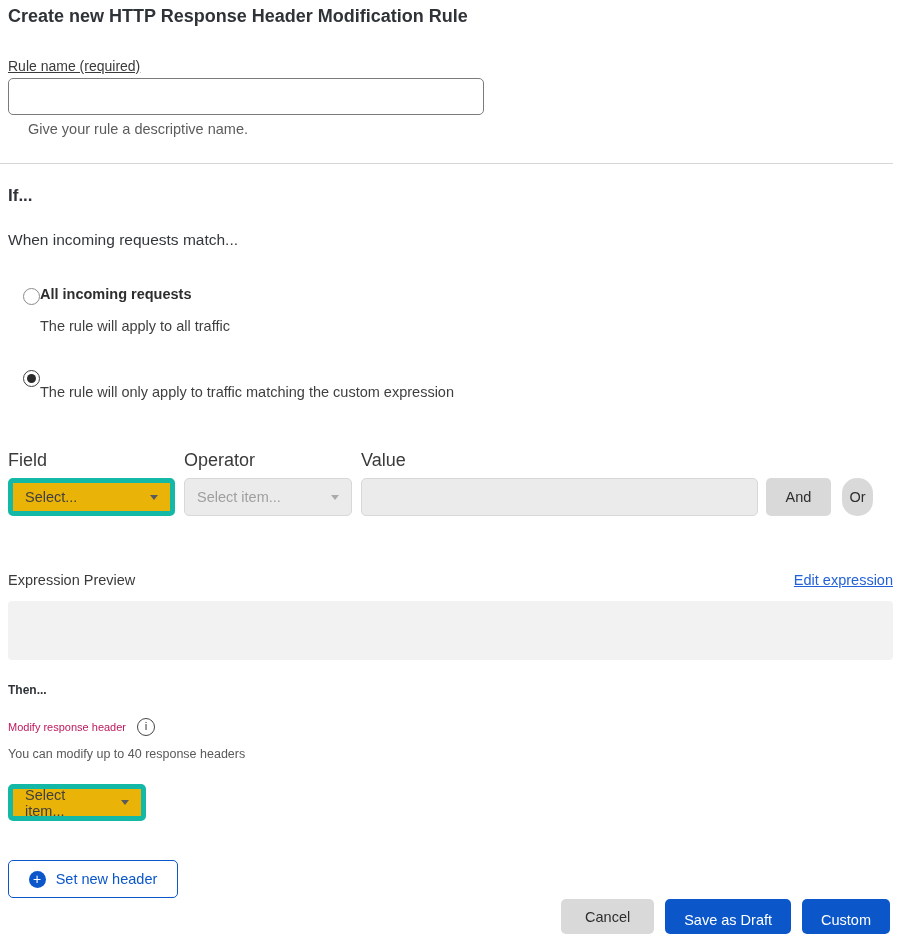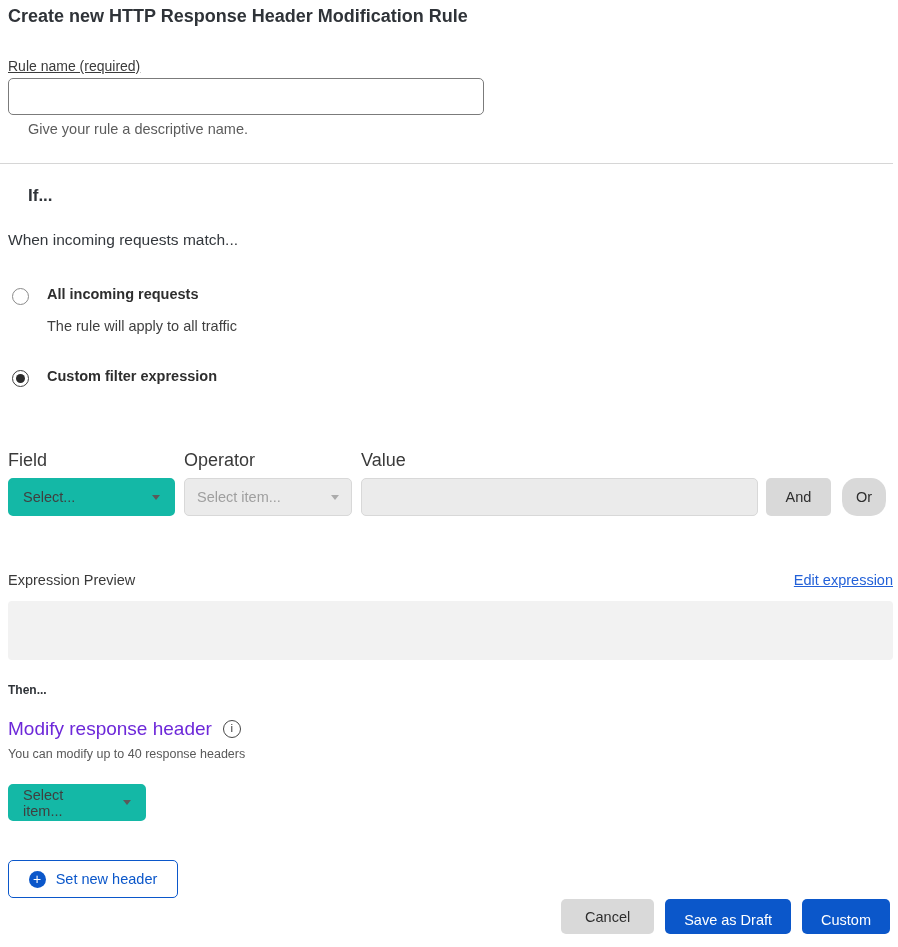--- a/index.html
+++ b/index.html
@@ -16,24 +16,24 @@
   .rule-label { left: 8px; top: 58px; font-size: 14px; color: #3a3a3a; text-decoration: underline; }
   .rule-input {
     left: 8px; top: 78px; width: 476px; height: 37px;
     border: 1px solid #7b7b7b; border-radius: 5px; padding: 0 10px;
     font-size: 14.5px; color: #2e2e2e; background: #fff; font-family: inherit;
   }
   .rule-helper { left: 0; top: 121px; font-size: 14.5px; color: #5c5c5c; margin-left: 28px; }
 
   .divider { left: 0; top: 163px; width: 893px; height: 1px; background: #d6d6d6; }
 
-  .if-heading { left: 8px; top: 186px; font-size: 17px; font-weight: 700; color: #2f3338; margin-left: 20px; }
+  .if-heading { left: 8px; top: 186px; font-size: 17px; font-weight: 700; color: #2f3338; }
   .when-heading { left: 8px; top: 231px; font-size: 15.5px; font-weight: 400; color: #33373c; }
 
-  .radio-row { left: 12px; display: flex; gap: 18px; }
+  .radio-row { left: 23px; display: flex; }
   .radio-row.opt0 { top: 286px; }
   .radio-row.opt1 { top: 368px; }
   .radio {
     width: 17px; height: 17px; border: 1px solid #8b8b8b; border-radius: 50%;
     background: #fff; flex: none; margin-top: 2px; position: relative; cursor: pointer;
   }
   .radio.checked { border-color: #3f3f3f; }
   .radio.checked::after {
     content: ""; position: absolute; inset: 3px; border-radius: 50%; background: #2b2b2b;
   }
@@ -46,52 +46,52 @@
   .ctl-label.value { left: 361px; }
 
   .select {
     height: 38px; border-radius: 5px; display: flex; align-items: center;
     justify-content: space-between; padding: 0 12px; font-size: 14.5px; cursor: pointer;
   }
   .select .caret {
     width: 0; height: 0; border-left: 4.5px solid transparent;
     border-right: 4.5px solid transparent; border-top: 5.5px solid #5a5a5a; flex: none; margin-left: 8px;
   }
-  .select.enabled { background: #14b8a6; border: 3px solid #14b8a6; color: #3f3f3f; gap: 32px; }
+  .select.enabled { background: #eab308; border: 5px solid #14b8a6; color: #3f3f3f; gap: 32px; }
   .select.disabled { background: var(--disabled-bg, #ebebeb); border: 1px solid #d8d8d8; color: #9f9f9f; cursor: default; }
   .select.disabled .caret { border-top-color: #ababab; }
 
   .field-select { left: 8px; top: 478px; width: 167px; }
   .operator-select { left: 184px; top: 478px; width: 168px; }
   .value-input {
     left: 361px; top: 478px; width: 397px; height: 38px;
     background: var(--disabled-bg, #ebebeb); border: 1px solid #d8d8d8; border-radius: 5px;
     padding: 0 10px; font-size: 14.5px; font-family: inherit; color: #2e2e2e;
   }
   .chip-btn {
     top: 478px; height: 38px; background: var(--control-gray, #d9d9d9); border: none;
     border-radius: 5px; font-size: 14.5px; color: #2e2e2e; cursor: pointer; font-family: inherit;
   }
   .and-btn { left: 766px; width: 65px; }
-  .or-btn { left: 842px; width: 44px; border-radius: 15px; }
+  .or-btn { left: 842px; width: 31px; border-radius: 15px; }
 
   .expr-label { left: 8px; top: 572px; font-size: 14.5px; color: #3a3a3a; }
   .edit-link {
     right: 5px; top: 572px; font-size: 14.5px; color: var(--link-blue, #2361d8);
     text-decoration: underline; cursor: pointer;
   }
   .preview-box {
     left: 8px; top: 601px; width: 885px; height: 59px;
     background: var(--preview-bg, #f2f2f2); border-radius: 4px;
     padding: 10px 12px; font-size: 14px; color: #333;
   }
 
   .then-heading { left: 8px; top: 683px; font-size: 12px; font-weight: 700; color: #2f3338; }
   .modify-row { left: 8px; top: 718px; display: flex; align-items: center; gap: 11px; }
-  .modify-label { font-size: 19px; color: #6d28d9; }
+  .modify-label { font-size: 11px; color: #be185d; }
   .info-icon {
     width: 18px; height: 18px; border: 1.5px solid #464646; border-radius: 50%;
     display: flex; align-items: center; justify-content: center;
     font-size: 11.5px; color: #3c3c3c; cursor: pointer; line-height: 1;
   }
   .helper2 { left: 8px; top: 747px; font-size: 12.5px; color: #595959; }
 
   .header-select { left: 8px; top: 784px; width: 138px; height: 37px; }
 
   .set-header-btn {
@@ -132,21 +132,21 @@
   <span class="radio"></span>
   <div>
     <div class="radio-label">All incoming requests</div>
     <div class="radio-desc">The rule will apply to all traffic</div>
   </div>
 </div>
 
 <div class="abs radio-row opt1">
   <span class="radio checked"></span>
   <div>
-    <div class="radio-label">Custom filter expression</div>
+    <div class="radio-desc">The rule will only apply to traffic matching the custom expression</div>
   </div>
 </div>
 
 <div class="abs ctl-label field">Field</div>
 <div class="abs ctl-label operator">Operator</div>
 <div class="abs ctl-label value">Value</div>
 
 <div class="abs select enabled field-select">
   <span>Select...</span>
   <span class="caret"></span>

